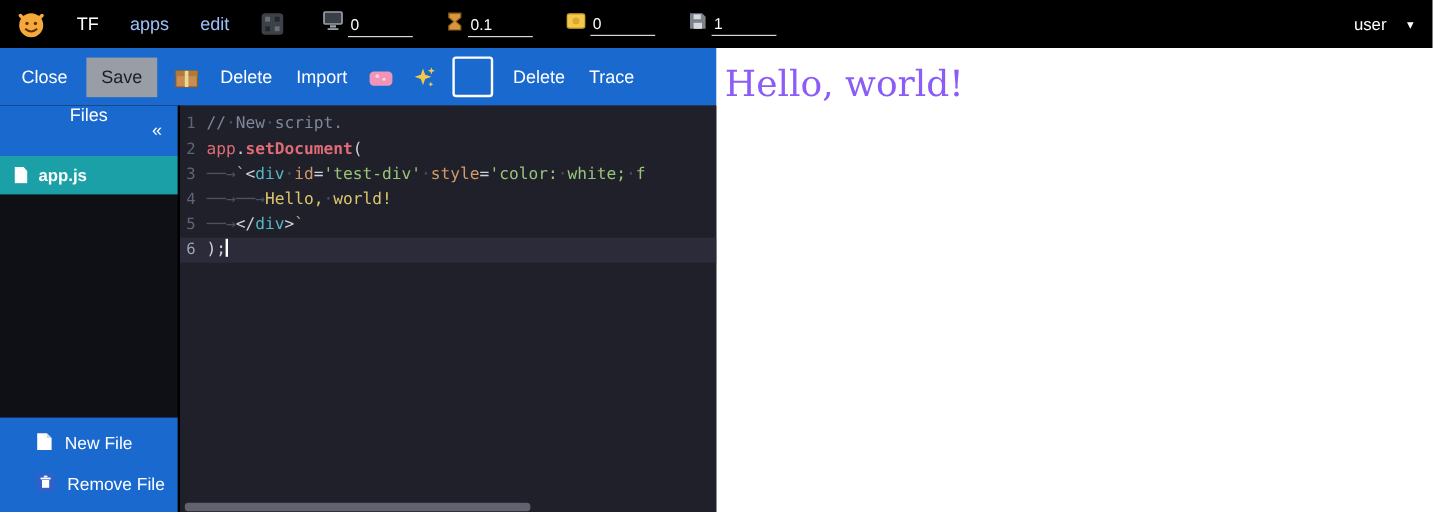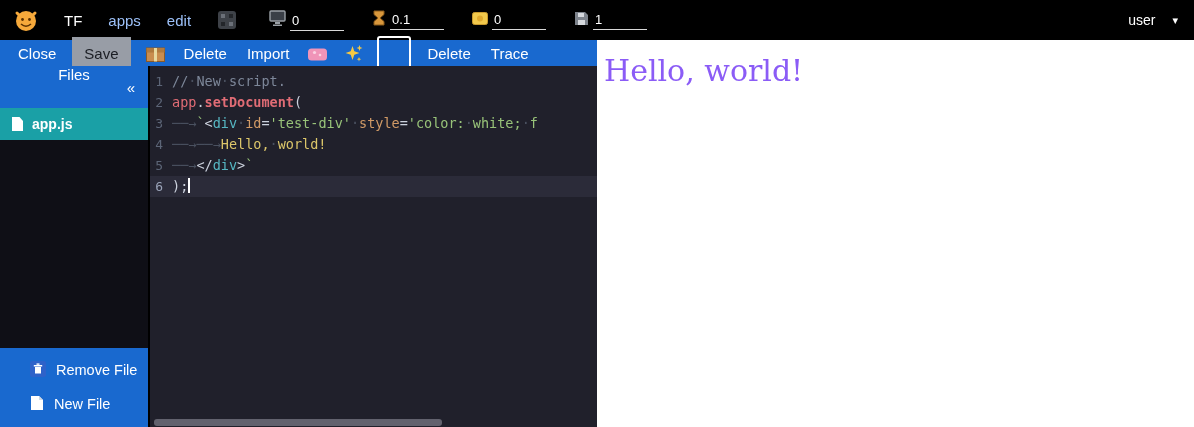--- a/index.html
+++ b/index.html
@@ -19,21 +19,21 @@
                font-size:13px; padding:0 2px 2px 2px; line-height:14px; cursor:text; }
   .tb-spacer { flex:1; }
   .user-menu { color:#fff; font-size:14px; cursor:pointer; display:flex; align-items:center; gap:17px; }
   .caret { font-size:11px; }
 
   
   .workspace { display:flex; height:387px; }
   .left-pane { width:597px; flex:none; display:flex; flex-direction:column; background:#20202b; }
 
   
-  .toolbar { height:26px; flex:none; background:#1969cf; display:flex; align-items:center; padding:0 8px 0 14px; gap:12px; }
+  .toolbar { height:48px; flex:none; background:#1969cf; display:flex; align-items:center; padding:0 8px 0 14px; gap:12px; }
   .tb-text { background:none; border:none; color:#fff; font-size:15px; padding:2px 4px;
              font-family:"Liberation Sans", sans-serif; cursor:pointer; }
   .tb-save { background:#989da6; border:none; color:#1b1e24; font-size:15px; padding:8px 12px;
              font-family:Liberation Sans, sans-serif; cursor:pointer; }
   .tb-icon { background:none; border:none; padding:2px; cursor:pointer; line-height:0; }
   .tb-empty-box { width:34px; height:34px; background:transparent; border:2px solid #fff; border-radius:3px; cursor:pointer; }
 
   
   .main { flex:1; display:flex; min-height:0; }
 
@@ -191,38 +191,38 @@
           <div>
               <div class="file-row">
                 <span class="doc-icon"></span>
                 <span>app.js</span>
               </div>
             </div>
           <div class="sidebar-body"></div>
           <div class="sidebar-actions">
             <div class="action-row">
               <span>
+                <svg width="14" height="16" viewBox="0 0 14 16">
+                  <path d="M1 1h8l4 4v10H1z" fill="#ffffff"></path>
+                  <path d="M9 1v4h4z" fill="#cfd8e3"></path>
+                </svg>
+              </span>
+              <span>New File</span>
+            </div>
+            <div class="action-row">
+              <span>
                 <svg width="16" height="16" viewBox="0 0 16 16">
                   <rect width="16" height="16" rx="2.5" fill="#2e62c9"></rect>
                   <rect x="5" y="6" width="6" height="6.5" fill="#ffffff"></rect>
                   <rect x="3.8" y="4" width="8.4" height="1.5" fill="#ffffff"></rect>
                   <rect x="6.5" y="2.4" width="3" height="1.4" fill="#ffffff"></rect>
                 </svg>
               </span>
               <span>Remove File</span>
             </div>
-            <div class="action-row">
-              <span>
-                <svg width="14" height="16" viewBox="0 0 14 16">
-                  <path d="M1 1h8l4 4v10H1z" fill="#ffffff"></path>
-                  <path d="M9 1v4h4z" fill="#cfd8e3"></path>
-                </svg>
-              </span>
-              <span>New File</span>
-            </div>
           </div>
         </aside>
 
         <div class="editor">
           <div>
               <div class="code-line"><span class="gutter-num">1</span><span class="code-text"><span style="color: rgb(125, 135, 153);">//</span><span style="color: rgb(74, 81, 96);">·</span><span style="color: rgb(125, 135, 153);">New</span><span style="color: rgb(74, 81, 96);">·</span><span style="color: rgb(125, 135, 153);">script.</span></span></div>
               <div class="code-line"><span class="gutter-num">2</span><span class="code-text"><span style="color: rgb(224, 108, 117);">app</span><span style="color: rgb(204, 210, 222);">.</span><span style="color: rgb(224, 108, 117); font-weight: bold;">setDocument</span><span style="color: rgb(204, 210, 222);">(</span></span></div>
               <div class="code-line"><span class="gutter-num">3</span><span class="code-text"><span style="color: rgb(74, 81, 96);">──→</span><span style="color: rgb(152, 195, 121);">`</span><span style="color: rgb(204, 210, 222);">&lt;</span><span style="color: rgb(86, 182, 194);">div</span><span style="color: rgb(74, 81, 96);">·</span><span style="color: rgb(209, 154, 102);">id</span><span style="color: rgb(204, 210, 222);">=</span><span style="color: rgb(152, 195, 121);">'test-div'</span><span style="color: rgb(74, 81, 96);">·</span><span style="color: rgb(209, 154, 102);">style</span><span style="color: rgb(204, 210, 222);">=</span><span style="color: rgb(152, 195, 121);">'color:</span><span style="color: rgb(74, 81, 96);">·</span><span style="color: rgb(152, 195, 121);">white;</span><span style="color: rgb(74, 81, 96);">·</span><span style="color: rgb(152, 195, 121);">f</span></span></div>
               <div class="code-line"><span class="gutter-num">4</span><span class="code-text"><span style="color: rgb(74, 81, 96);">──→</span><span style="color: rgb(74, 81, 96);">──→</span><span style="color: rgb(220, 198, 106);">Hello,</span><span style="color: rgb(74, 81, 96);">·</span><span style="color: rgb(220, 198, 106);">world!</span></span></div>
               <div class="code-line"><span class="gutter-num">5</span><span class="code-text"><span style="color: rgb(74, 81, 96);">──→</span><span style="color: rgb(204, 210, 222);">&lt;/</span><span style="color: rgb(86, 182, 194);">div</span><span style="color: rgb(204, 210, 222);">&gt;</span><span style="color: rgb(152, 195, 121);">`</span></span></div>

